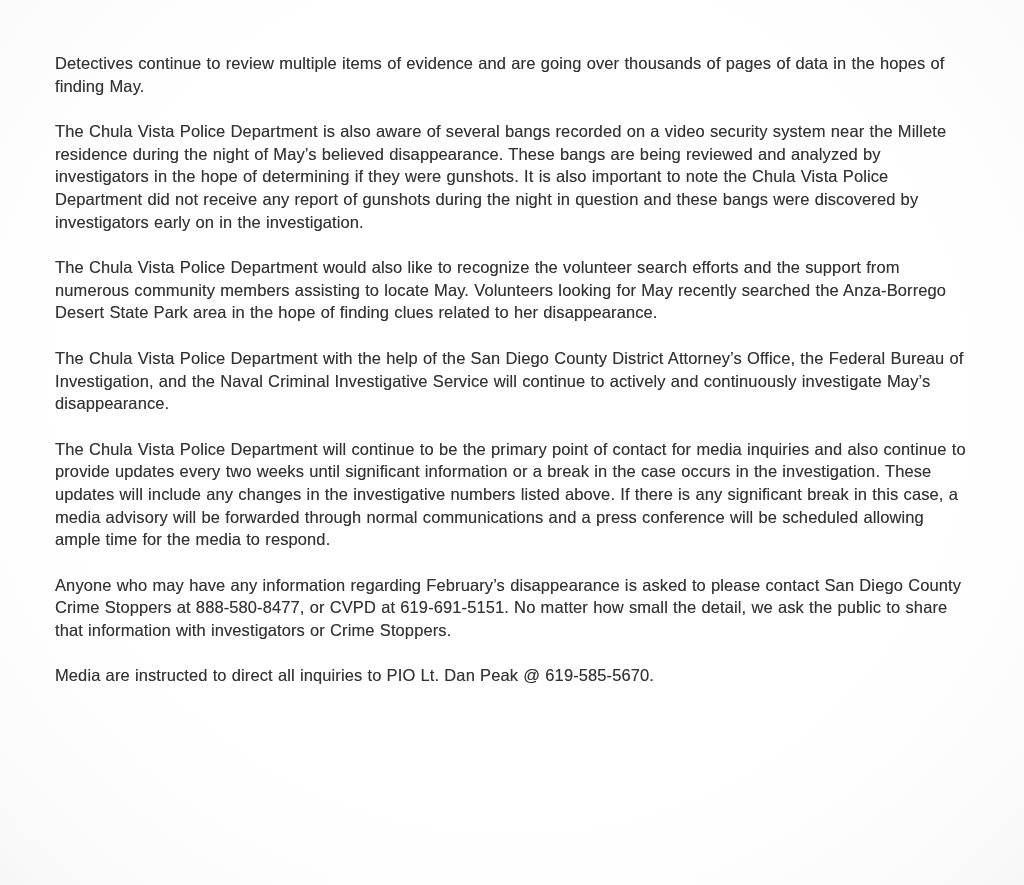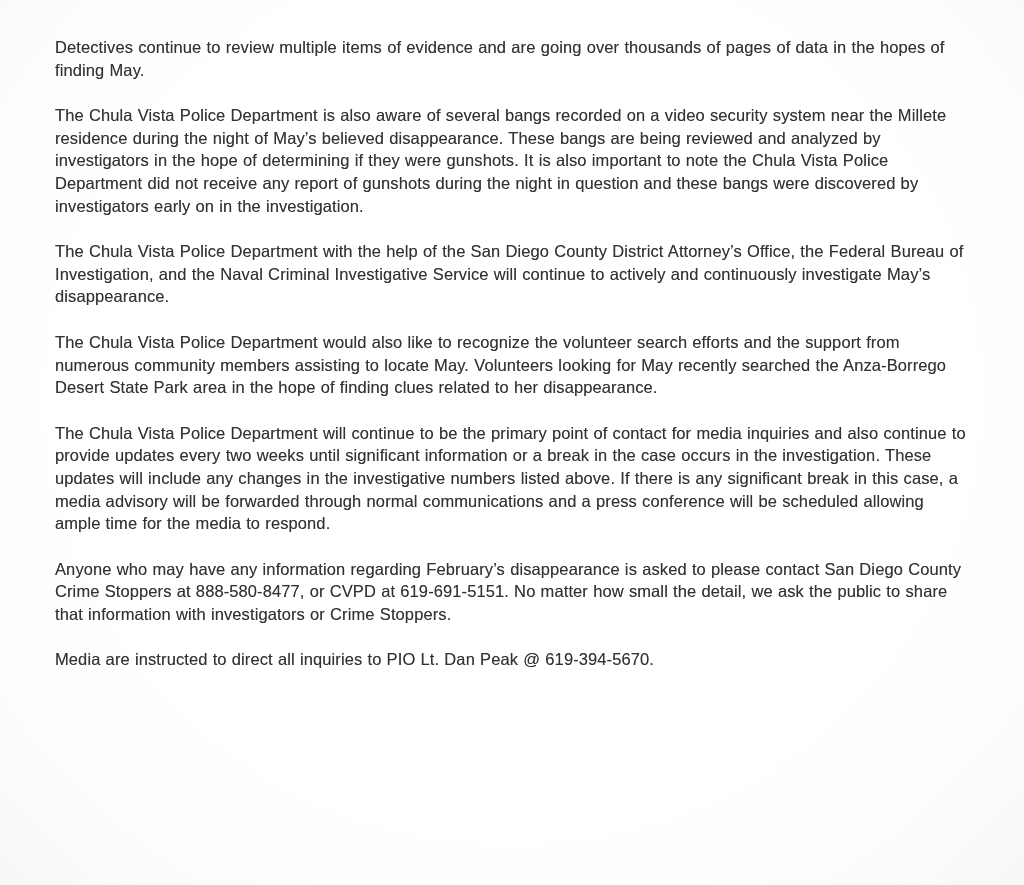--- a/index.html
+++ b/index.html
@@ -12,21 +12,21 @@
     width: 1024px;
     height: 885px;
     margin: 0 auto;
     box-sizing: border-box;
     background:
       radial-gradient(ellipse at 50% 45%, #ffffff 60%, #fcfcfc 85%, #f7f7f7 100%);
     overflow: hidden;
   }
   .text-block {
     position: absolute;
-    top: 36px;
+    top: 52px;
     left: 55px;
     right: 52px;
   }
   .text-block p {
     margin: 0 0 23px 0;
     font-family: "Liberation Sans", "DejaVu Sans", sans-serif;
     font-size: 16.5px;
     line-height: 22.6px;
     font-weight: 400;
     color: #333333;
@@ -35,19 +35,19 @@
     word-spacing: 0.5px;
   }
 </style>
 </head>
 <body>
 
 <div class="page">
   <div class="text-block">
     <p>Detectives continue to review multiple items of evidence and are going over thousands of pages of data in the hopes of finding May.</p>
     <p>The Chula Vista Police Department is also aware of several bangs recorded on a video security system near the Millete residence during the night of May’s believed disappearance. These bangs are being reviewed and analyzed by investigators in the hope of determining if they were gunshots. It is also important to note the Chula Vista Police Department did not receive any report of gunshots during the night in question and these bangs were discovered by investigators early on in the investigation.</p>
+    <p>The Chula Vista Police Department would also like to recognize the volunteer search efforts and the support from numerous community members assisting to locate May. Volunteers looking for May recently searched the Anza-Borrego Desert State Park area in the hope of finding clues related to her disappearance.</p>
     <p>The Chula Vista Police Department with the help of the San Diego County District Attorney’s Office, the Federal Bureau of Investigation, and the Naval Criminal Investigative Service will continue to actively and continuously investigate May’s disappearance.</p>
-    <p>The Chula Vista Police Department would also like to recognize the volunteer search efforts and the support from numerous community members assisting to locate May. Volunteers looking for May recently searched the Anza-Borrego Desert State Park area in the hope of finding clues related to her disappearance.</p>
     <p>The Chula Vista Police Department will continue to be the primary point of contact for media inquiries and also continue to provide updates every two weeks until significant information or a break in the case occurs in the investigation. These updates will include any changes in the investigative numbers listed above. If there is any significant break in this case, a media advisory will be forwarded through normal communications and a press conference will be scheduled allowing ample time for the media to respond.</p>
     <p>Anyone who may have any information regarding February’s disappearance is asked to please contact San Diego County Crime Stoppers at 888-580-8477, or CVPD at 619-691-5151. No matter how small the detail, we ask the public to share that information with investigators or Crime Stoppers.</p>
-    <p>Media are instructed to direct all inquiries to PIO Lt. Dan Peak @ 619-394-5670.</p>
+    <p>Media are instructed to direct all inquiries to PIO Lt. Dan Peak @ 619-585-5670.</p>
   </div>
 </div>
 
 </body></html>

